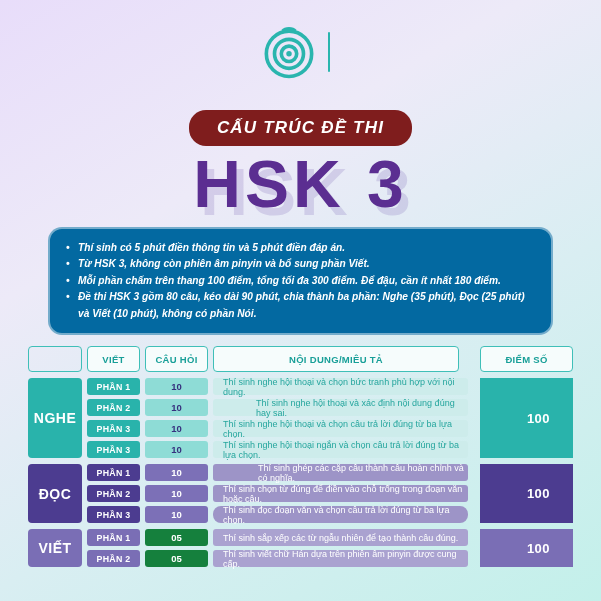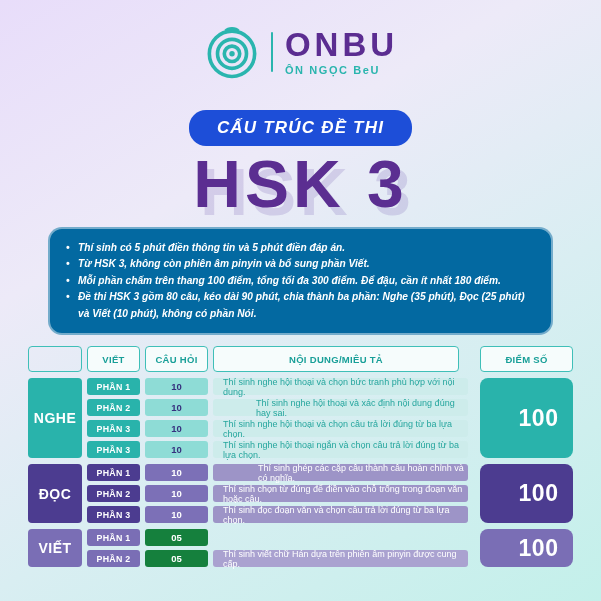--- a/index.html
+++ b/index.html
@@ -14,21 +14,21 @@
   
   .logo-row { display:flex; align-items:center; height:60px; }
   .logo-icon { width:58px; height:58px; display:block; }
   .logo-divider { width:2px; height:40px; background:#2ab5ae; border-radius:2px; margin:0 12px 0 10px; }
   .brand-block { display:flex; flex-direction:column; }
   .brand-name { font-size:33px; font-weight:bold; color:#5b2d91; letter-spacing:4px; line-height:1; }
   .brand-sub { font-size:11px; font-weight:bold; color:#2ab5ae; letter-spacing:1.6px; margin-top:3px; }
 
   
   .banner {
-    margin-top:28px; background:#1d4ed8; color:#fff;
+    margin-top:28px; background:#7f1d1d; color:#fff;
     font-style:italic; font-weight:bold; font-size:17px; letter-spacing:1.2px;
     padding:8px 28px; border-radius:17px;
   }
   .title {
     margin-top:2px; font-size:66px; font-weight:bold; color:#5b2e91;
     letter-spacing:4px; line-height:1.1;
     text-shadow:7px 8px 0 rgba(122,102,180,0.22);
   }
 
   
@@ -58,21 +58,21 @@
   }
   .h-desc { margin-right:16px; }
   .h-empty { background:transparent; }
 
   .section { margin-bottom:6px; }
   .cell { border-radius:3px; display:flex; align-items:center; justify-content:center; }
   .group-cell { grid-column:1; color:#fff; font-weight:bold; font-size:14px; letter-spacing:.5px; border-radius:4px; }
   .part-cell { grid-column:2; height:17px; color:#fff; font-weight:bold; font-size:8.8px; letter-spacing:.3px; }
   .count-cell { grid-column:3; height:17px; font-weight:bold; font-size:9.5px; }
   .desc-cell { grid-column:4; height:17px; justify-content:flex-start; padding-left:10px; font-size:9px; margin-right:7px; }
-  .score-cell { grid-column:5; color:#fff; font-weight:bold; font-size:23px; letter-spacing:.5px; border-radius:8px;padding-left:24px; }
+  .score-cell { grid-column:5; color:#fff; font-weight:bold; font-size:13px; letter-spacing:.5px; border-radius:0;padding-left:24px; }
 
   .sec-nghe .group-cell, .sec-nghe .part-cell, .sec-nghe .score-cell { background:#29b3ab; }
   .sec-nghe .count-cell { background:#8edcd6; color:#36307e; }
   .sec-nghe .desc-cell  { background:#cdeceb; color:#26a69e; }
 
   .sec-doc .group-cell, .sec-doc .part-cell, .sec-doc .score-cell { background:#4c3c90; }
   .sec-doc .count-cell { background:#7c70b7; color:#fff; }
   .sec-doc .desc-cell  { background:#9d94c7; color:#fff; }
 
   .sec-viet .group-cell, .sec-viet .part-cell, .sec-viet .score-cell { background:#7a6eb5; }
@@ -88,24 +88,20 @@
     <svg class="logo-icon" viewBox="0 0 64 64">
       <g fill="none" stroke="#2ab5ae" stroke-width="4">
         <path d="M25 9 a 8 5 0 0 1 14 0"></path>
         <circle cx="32" cy="34" r="25"></circle>
         <circle cx="32" cy="34" r="16"></circle>
         <circle cx="32" cy="34" r="8.5"></circle>
       </g>
       <circle cx="32" cy="34" r="3" fill="#2ab5ae"></circle>
     </svg>
     <div class="logo-divider"></div>
-    <div class="brand-block">
-      <div class="brand-name">ONBU</div>
-      <div class="brand-sub">ÔN NGỌC BeU</div>
-    </div>
   </div>
 
   <div class="banner">CẤU TRÚC ĐỀ THI</div>
 
   <div class="title">HSK 3</div>
 
   <div class="info-box">
     <ul id="notes-list">
         <li>Thí sinh có 5 phút điền thông tin và 5 phút điền đáp án.</li>
         <li>Từ HSK 3, không còn phiên âm pinyin và bổ sung phần Viết.</li>
@@ -142,27 +138,28 @@
         <div class="grid5 section sec-doc">
           <div class="cell group-cell" style="grid-row: 1 / span 3;">ĐỌC</div>
           <div class="cell part-cell" style="grid-row: 1;">PHẦN 1</div>
           <div class="cell count-cell" style="grid-row: 1;">10</div>
           <div class="cell desc-cell" style="grid-row: 1; padding-left: 45px;">Thí sinh ghép các cặp câu thành câu hoàn chỉnh và có nghĩa.</div>
           <div class="cell part-cell" style="grid-row: 2;">PHẦN 2</div>
           <div class="cell count-cell" style="grid-row: 2;">10</div>
           <div class="cell desc-cell" style="grid-row: 2;">Thí sinh chọn từ đúng để điền vào chỗ trống trong đoạn văn hoặc câu.</div>
           <div class="cell part-cell" style="grid-row: 3;">PHẦN 3</div>
           <div class="cell count-cell" style="grid-row: 3;">10</div>
-          <div class="cell desc-cell" style="grid-row: 3;">Thí sinh đọc đoạn văn và chọn câu trả lời đúng từ ba lựa chọn.</div>
+          <div class="cell desc-cell" style="grid-row: 3; border-radius: 8px;">Thí sinh đọc đoạn văn và chọn câu trả lời đúng từ ba lựa chọn.</div>
           <div class="cell score-cell" style="grid-row: 1 / span 3;">100</div>
         </div>
         <div class="grid5 section sec-viet">
           <div class="cell group-cell" style="grid-row: 1 / span 2;">VIẾT</div>
           <div class="cell part-cell" style="grid-row: 1;">PHẦN 1</div>
           <div class="cell count-cell" style="grid-row: 1;">05</div>
+          <div class="cell desc-cell" style="grid-row: 1;">Thí sinh sắp xếp các từ ngẫu nhiên để tạo thành câu đúng.</div>
           <div class="cell part-cell" style="grid-row: 2;">PHẦN 2</div>
           <div class="cell count-cell" style="grid-row: 2;">05</div>
           <div class="cell desc-cell" style="grid-row: 2;">Thí sinh viết chữ Hán dựa trên phiên âm pinyin được cung cấp.</div>
           <div class="cell score-cell" style="grid-row: 1 / span 2;">100</div>
         </div>
       </div>
   </div>
 
 </div>
 

